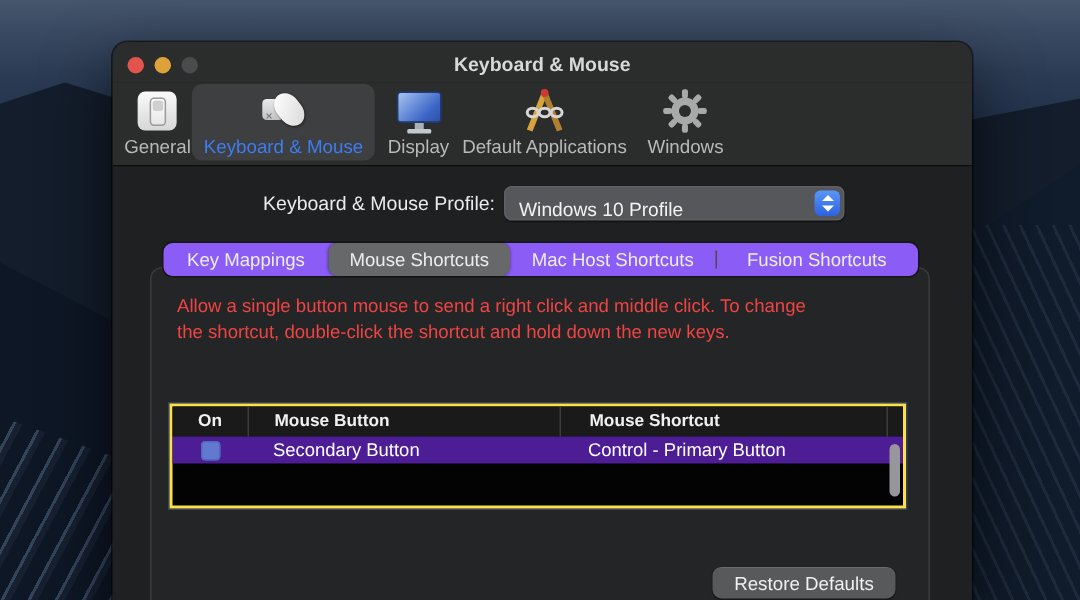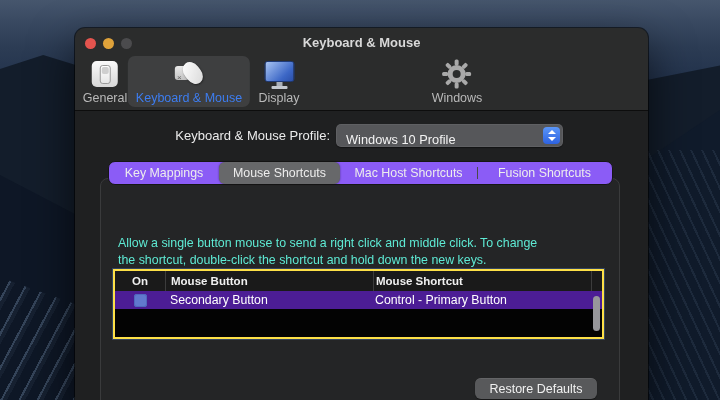--- a/index.html
+++ b/index.html
@@ -69,29 +69,29 @@
   .groupbox{position:absolute;left:25px;top:150px;width:518px;height:250px;border:1px solid #3a3b3c;
     border-radius:8px;background:#242526;}
   .tabs{position:absolute;left:33px;top:133px;width:505px;height:24px;display:flex;
     background:#8b5cf6;border:1px solid #161616;border-radius:7px;box-sizing:border-box;z-index:3;}
   .tab{height:100%;display:flex;align-items:center;justify-content:center;font-size:12.4px;color:#ededed;
     border-radius:6px;position:relative;}
   .tab.on{background:#67686a;box-shadow:0 0 2px rgba(0,0,0,.5);}
   .tab.sep::before{content:"";position:absolute;left:0;top:5px;bottom:5px;width:1px;background:#4a4a4a;}
   .t0{width:110px}.t1{width:121px}.t2{width:137px}.t3{width:135px}
   
-  .desc{position:absolute;left:43px;top:168px;width:478px;font-size:12.4px;line-height:16.5px;color:#5eead4;z-index:2;margin-top:39px;}
+  .desc{position:absolute;left:43px;top:168px;width:478px;font-size:12.4px;line-height:16.5px;color:#ef4444;z-index:2;}
   
   .table-wrap{position:absolute;left:38px;top:241px;width:487px;height:66px;background:#030303;
     border:2px solid #fde047;box-shadow:0 0 0 1px rgba(80,130,210,.35);z-index:2;}
   .thead{display:flex;height:20px;background:#1a1a1a;color:#f0f0f0;font-size:11.5px;font-weight:700;align-items:center;}
   .thead .cell{height:100%;display:flex;align-items:center;box-sizing:border-box;}
   .col-on{width:50px;justify-content:center;}
-  .col-btn{width:208px;padding-left:5px;border-left:1px solid #3c3c3c;}
-  .col-sc{width:218px;padding-left:2px;border-left:1px solid #3c3c3c;}
+  .col-btn{width:208px;padding-left:17px;border-left:1px solid #3c3c3c;}
+  .col-sc{width:218px;padding-left:19px;border-left:1px solid #3c3c3c;}
   .col-gut{width:11px;border-left:1px solid #3c3c3c;height:100%;}
   .trow{display:flex;height:18px;align-items:center;color:#fff;font-size:12.3px;background:#030303;}
   .trow.on{background:#4c1d95;}
   .trow .cell{display:flex;align-items:center;box-sizing:border-box;height:100%;}
   .trow .col-btn,.trow .col-sc{border-left:none;}
   .checkbox{width:13px;height:13px;border-radius:3px;background:#2e2f31;box-shadow:inset 0 0 0 1px #555;position:relative;}
   .trow.on .checkbox{background:#6179ce;box-shadow:inset 0 0 0 1px #5069bd;}
   .checkbox.on{background:linear-gradient(#4f8ef7,#2c63e2);box-shadow:none;}
   .checkbox.on::after{content:"\2713";position:absolute;left:2.5px;top:0.5px;font-size:10px;font-weight:700;color:#fff;}
   .scroll-thumb{position:absolute;right:2px;top:25px;width:7px;height:35px;border-radius:3.5px;background:#97979b;}
@@ -140,20 +140,35 @@
     </div>
     <div class="tb-item" style="left:204px">
       <div class="tb-icon">
         <div class="icon-display">
             <div class="screen"></div>
             <div class="neck"></div>
             <div class="base"></div>
           </div>
       </div>
       <div class="tb-label">Display</div>
+    </div>
+    <div class="tb-item" style="left:288px">
+      <div class="tb-icon">
+        <svg width="34" height="30" viewBox="0 0 34 30">
+          <line x1="17" y1="3" x2="7" y2="28" stroke="#d9a33c" stroke-width="4"></line>
+          <line x1="17" y1="3" x2="27" y2="28" stroke="#b08030" stroke-width="4"></line>
+          <circle cx="17" cy="3" r="2.6" fill="#cc3b33"></circle>
+          <g fill="none" stroke="#d6d6d6" stroke-width="2">
+            <ellipse cx="9" cy="16" rx="3.6" ry="2.8"></ellipse>
+            <ellipse cx="17" cy="16" rx="3.6" ry="2.8"></ellipse>
+            <ellipse cx="25" cy="16" rx="3.6" ry="2.8"></ellipse>
+          </g>
+        </svg>
+      </div>
+      <div class="tb-label">Default Applications</div>
     </div>
     <div class="tb-item" style="left:382px">
       <div class="tb-icon">
         <svg width="30" height="30" viewBox="0 0 30 30">
           <g fill="#a9a9a9">
             <circle cx="15" cy="15" r="9"></circle>
             <rect x="13" y="0.5" width="4" height="6" rx="1.5"></rect>
             <rect x="13" y="0.5" width="4" height="6" rx="1.5" transform="rotate(45 15 15)"></rect>
             <rect x="13" y="0.5" width="4" height="6" rx="1.5" transform="rotate(90 15 15)"></rect>
             <rect x="13" y="0.5" width="4" height="6" rx="1.5" transform="rotate(135 15 15)"></rect>

